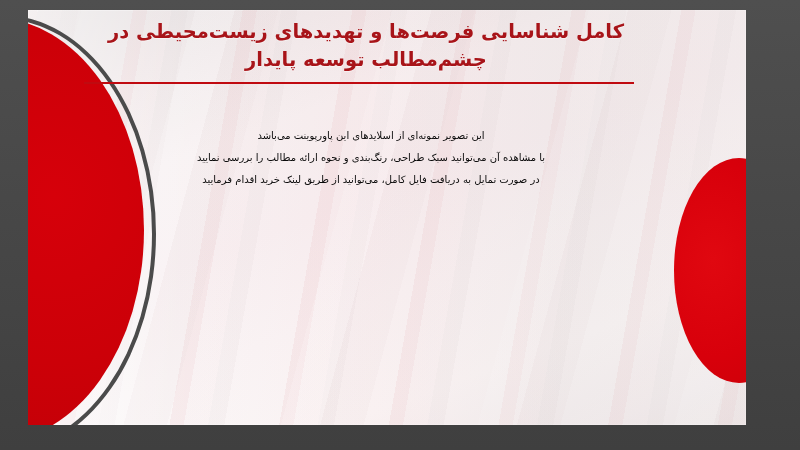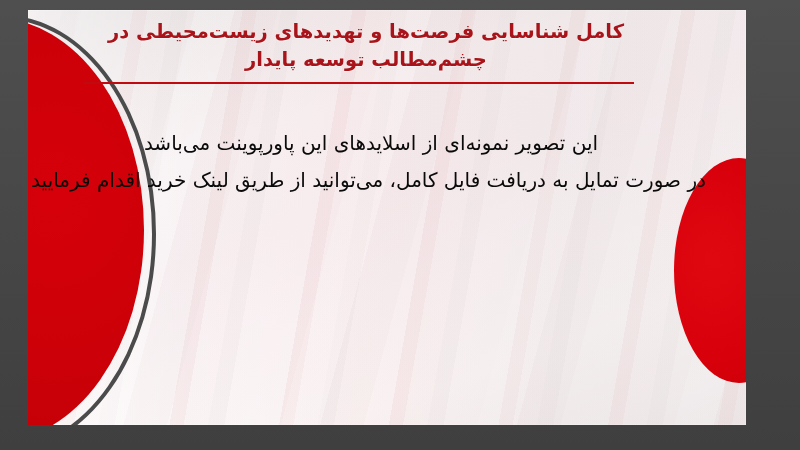--- a/index.html
+++ b/index.html
@@ -174,21 +174,21 @@
     top: 118px;
     width: 670px;
     z-index: 6;
     text-align: center;
     direction: rtl;
   }
   .body-line {
     margin: 0 0 7px 0;
     color: #0a0a0a;
     font-family: "DejaVu Sans", sans-serif;
-    font-size: 20px;
+    font-size: 10px;
     font-weight: 400;
     line-height: 1.52;
     direction: rtl;
     unicode-bidi: isolate;
     white-space: nowrap;
   }
   .body-line:last-child { margin-bottom: 16px; }
 </style>
 </head>
 <body>
@@ -207,17 +207,18 @@
     <div class="ellipse-right"></div>
 
     <div class="title-block">
       <h1 class="slide-title">کامل شناسایی فرصت‌ها و تهدیدهای زیست‌محیطی در</h1>
       <h1 class="slide-title">چشم‌مطالب توسعه پایدار</h1>
     </div>
     <div class="title-rule"></div>
 
     <div class="body-block">
       <p class="body-line">این تصویر نمونه‌ای از اسلایدهای این پاورپوینت می‌باشد</p>
+      <p class="body-line">با مشاهده آن می‌توانید سبک طراحی، رنگ‌بندی و نحوه ارائه مطالب را بررسی نمایید</p>
       <p class="body-line">در صورت تمایل به دریافت فایل کامل، می‌توانید از طریق لینک خرید اقدام فرمایید</p>
     </div>
   </div>
 
 </div>
 
 </body></html>

